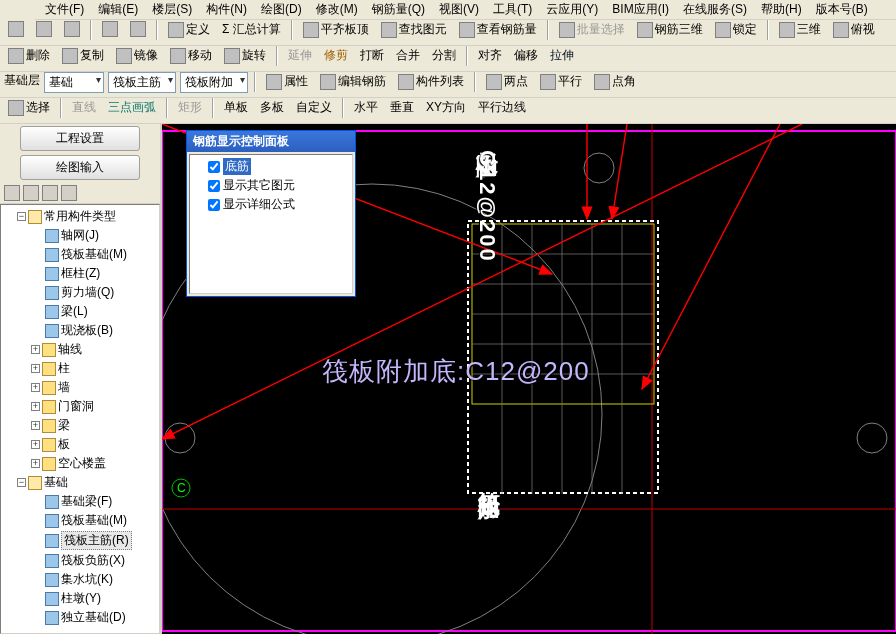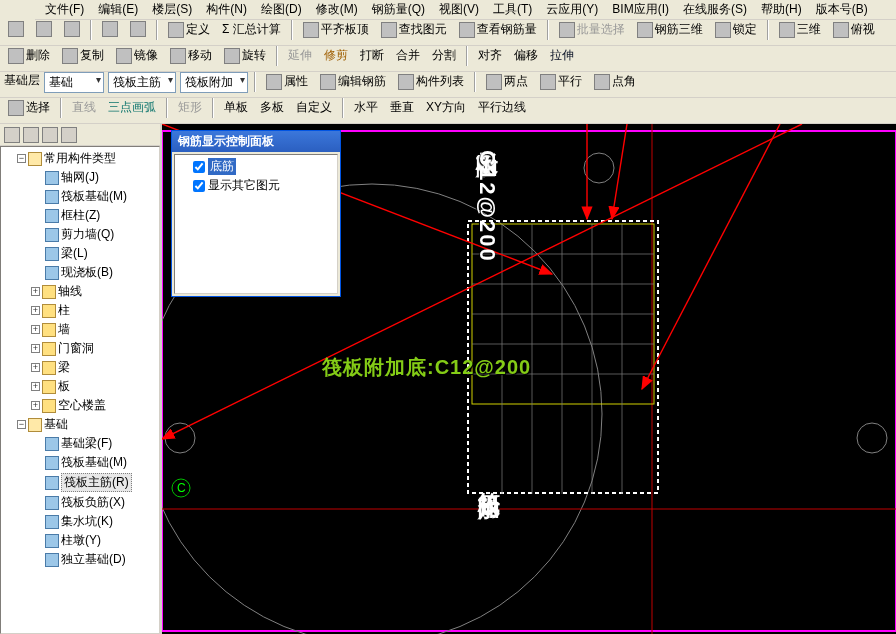--- a/index.html
+++ b/index.html
@@ -23,26 +23,26 @@
 .tree ul { list-style: none; padding-left: 14px; }
 .tree li { padding: 1px 0; white-space: nowrap; display: flex; align-items: center; gap: 2px; }
 .tree .exp { width: 9px; height: 9px; border: 1px solid #808080; text-align: center; line-height: 7px; font-size: 9px; color: #333; background: #fff; display: inline-block; flex-shrink: 0; }
 .tree .ic { width: 14px; height: 14px; display: inline-block; flex-shrink: 0; }
 .tree .ic.folder-open { background: #ffe9a8; border: 1px solid #b08c3a; }
 .tree .ic.folder { background: #ffe080; border: 1px solid #b08c3a; }
 .tree .ic.leaf { background: #9cc7e8; border: 1px solid #4a7ba8; }
 .tree .sel { background: #e8e8e8; border: 1px dotted #808080; padding: 0 2px; }
 .canvas { flex: 1; background: #000; position: relative; overflow: hidden; }
 .canvas svg { position: absolute; top: 0; left: 0; }
-.panel { position: absolute; top: 6px; left: 9px; width: 170px; background: #ece9d8; border: 1px solid #0054e3; }
+.panel { position: absolute; top: 6px; left: 24px; width: 170px; background: #ece9d8; border: 1px solid #0054e3; }
 .panel-title { background: linear-gradient(#3b77db,#2b5fc0); color: #fff; padding: 2px 6px; font-weight: bold; }
 .panel-body { background: #fff; border: 1px inset #d4d0c8; margin: 2px; height: 140px; padding: 2px; }
 .panel-body .chk { display: flex; align-items: center; gap: 3px; padding: 1px 16px; }
 .panel-body .chk input { width: 12px; height: 12px; }
-.overlay-text-h { position: absolute; color: #84cc16; font-size: 20px; font-weight: 700; white-space: nowrap; text-shadow: 1px 1px 1px #000; letter-spacing: 1px; }
+.overlay-text-h { position: absolute; color: #c4b5fd; font-size: 26px; font-weight: 400; white-space: nowrap; text-shadow: 1px 1px 1px #000; letter-spacing: 1px; }
 .overlay-text-v { position: absolute; color: #fff; font-size: 22px; font-weight: 600; writing-mode: vertical-rl; text-orientation: mixed; text-shadow: 1px 1px 1px #000; letter-spacing: 2px; }
 </style>
 </head>
 <body>
 
 <div class="menubar">
   <span>文件(F)</span>
   <span>编辑(E)</span>
   <span>楼层(S)</span>
   <span>构件(N)</span>
@@ -239,20 +239,22 @@
       <span>XY方向</span>
     </span>
   <span class="tbtn">
       <span>平行边线</span>
     </span>
 </div>
 
 <div class="main">
 
   <div class="sidebar">
+    <div class="side-btn">工程设置</div>
+    <div class="side-btn">绘图输入</div>
     <div class="side-icons">
       <span></span>
       <span></span>
       <span></span>
       <span></span>
     </div>
     <div class="tree">
       <ul>
         <li>
             <span class="exp">−</span>
@@ -414,20 +416,24 @@
       <div class="panel-title">钢筋显示控制面板</div>
       <div class="panel-body">
         <div class="chk">
             <input type="checkbox" checked="" style="">
             <span style="background:#316ac5;color:#fff;padding:0 2px">底筋</span>
           </div>
         <div class="chk">
             <input type="checkbox" checked="" style="">
             <span>显示其它图元</span>
           </div>
+        <div class="chk">
+            <input type="checkbox" checked="" style="">
+            <span>显示详细公式</span>
+          </div>
       </div>
     </div>
 
     <div class="overlay-text-h" style="top:230px;left:160px">筏板附加底:C12@200</div>
     <div class="overlay-text-v" style="top:10px;left:310px">板附加口  C12@200</div>
     <div class="overlay-text-v" style="top:350px;left:312px">筏板附加</div>
   </div>
 </div>
 
 </body></html>

